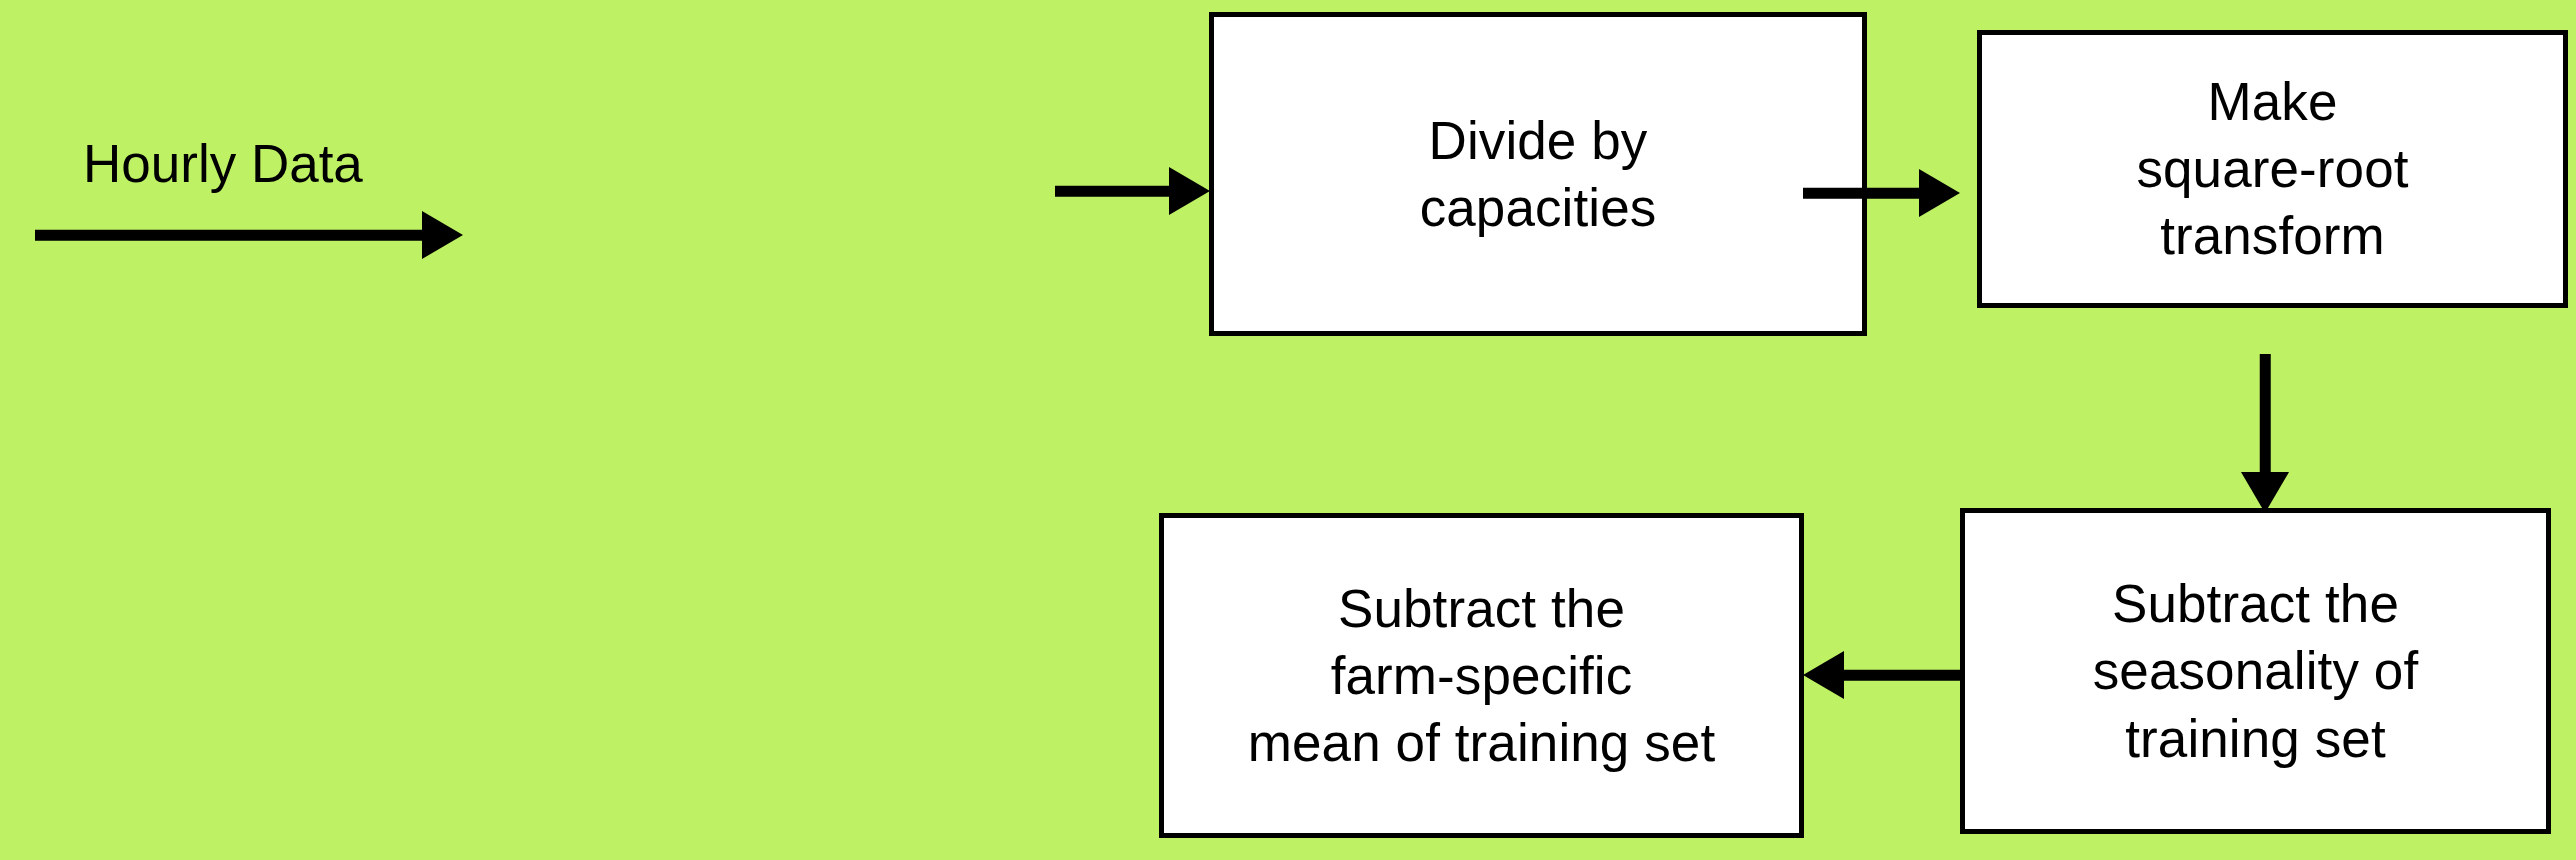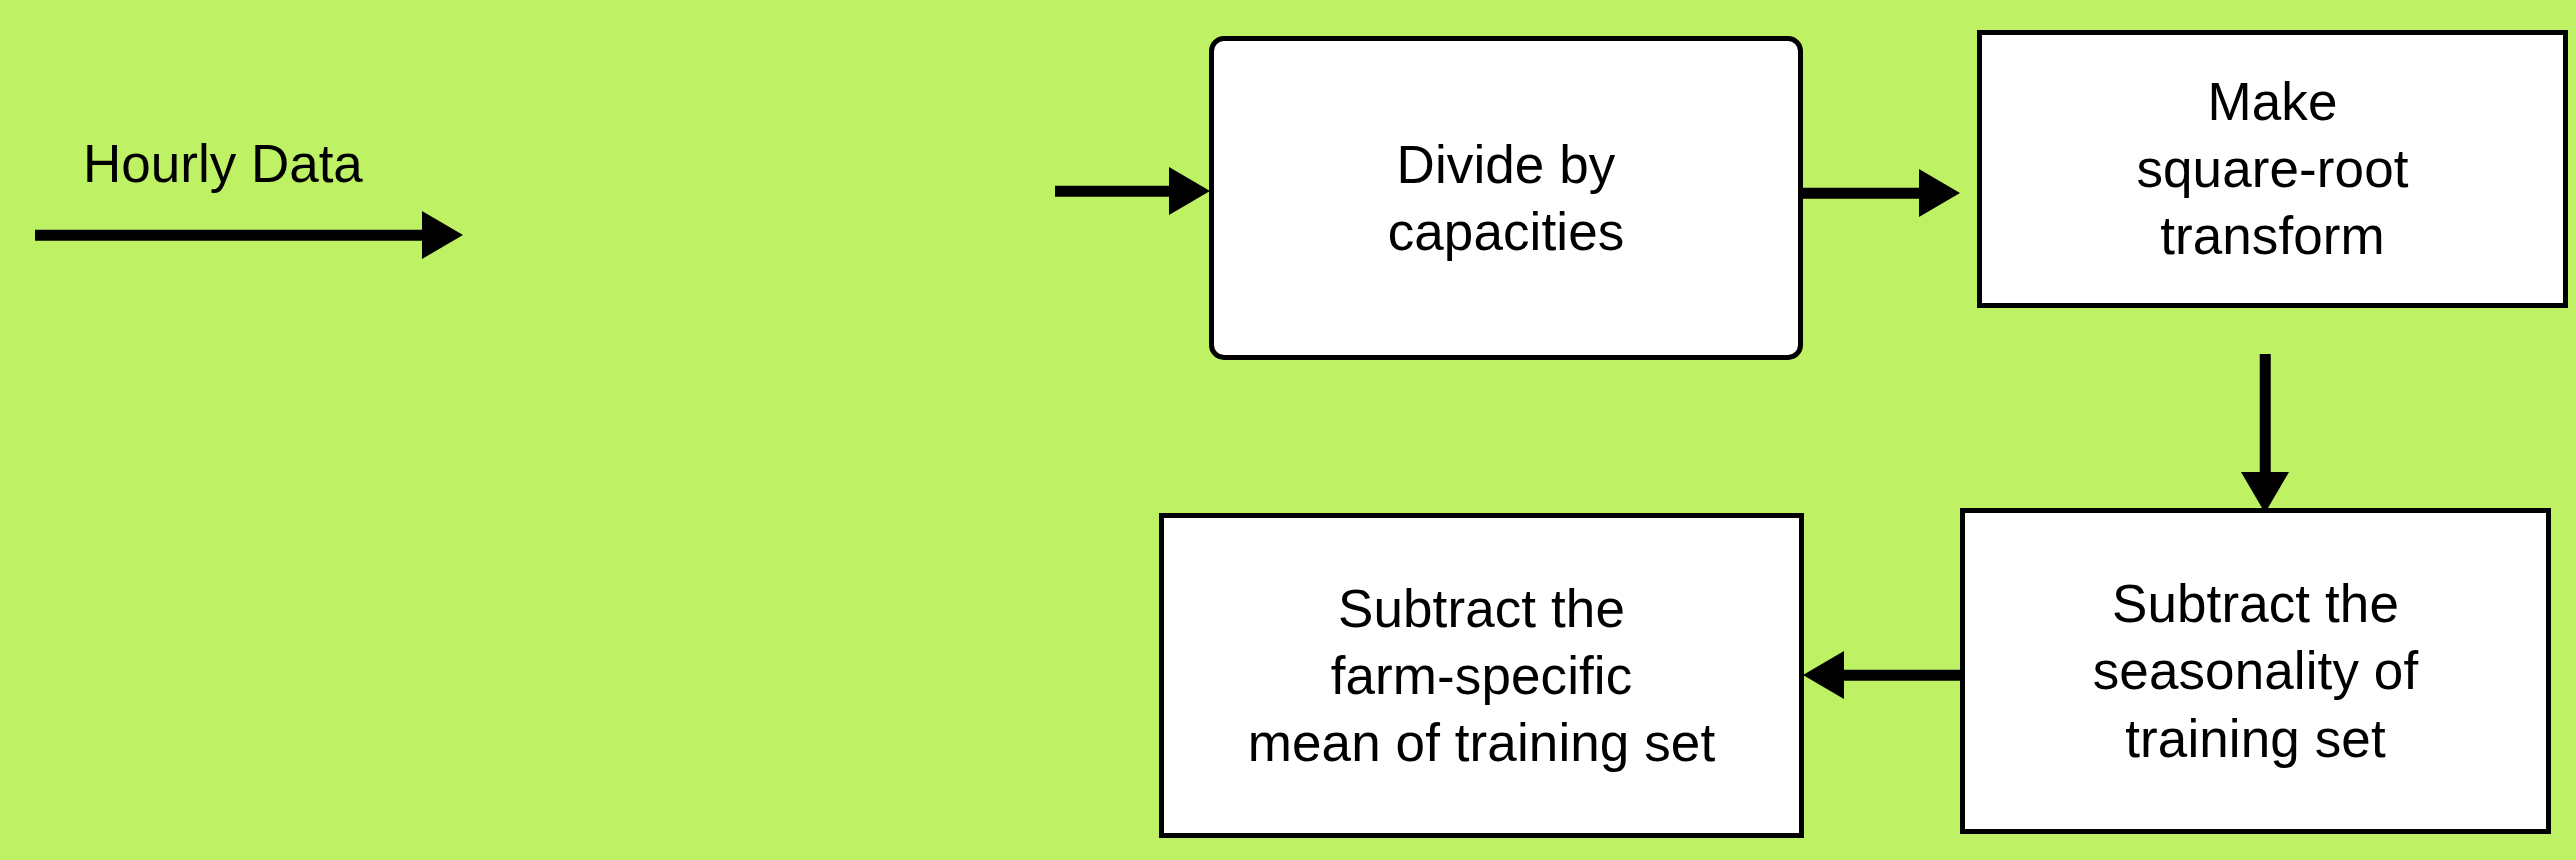--- a/index.html
+++ b/index.html
@@ -109,21 +109,21 @@
     <div class="shaft" style="width:394px;"></div>
     <div class="head-right" style="left:387px;"></div>
   </div>
 
 
   <div class="arrow-h" style="left:1055px; top:191px; width:154px;">
     <div class="shaft" style="width:121px;"></div>
     <div class="head-right" style="left:114px;"></div>
   </div>
 
-  <div class="node" style="left:1209px; top:36px; width:594px; height:324px;border-radius:15px;">
+  <div class="node" style="left:1209px; top:12px; width:658px; height:324px;">
     <div class="node-label">Divide by
 capacities</div>
   </div>
 
   <div class="arrow-h" style="left:1803px; top:193px; width:157px;">
     <div class="shaft" style="width:123px;"></div>
     <div class="head-right" style="left:116px;"></div>
   </div>
 
   <div class="node" style="left:1977px; top:29.5px; width:591px; height:278px;">

